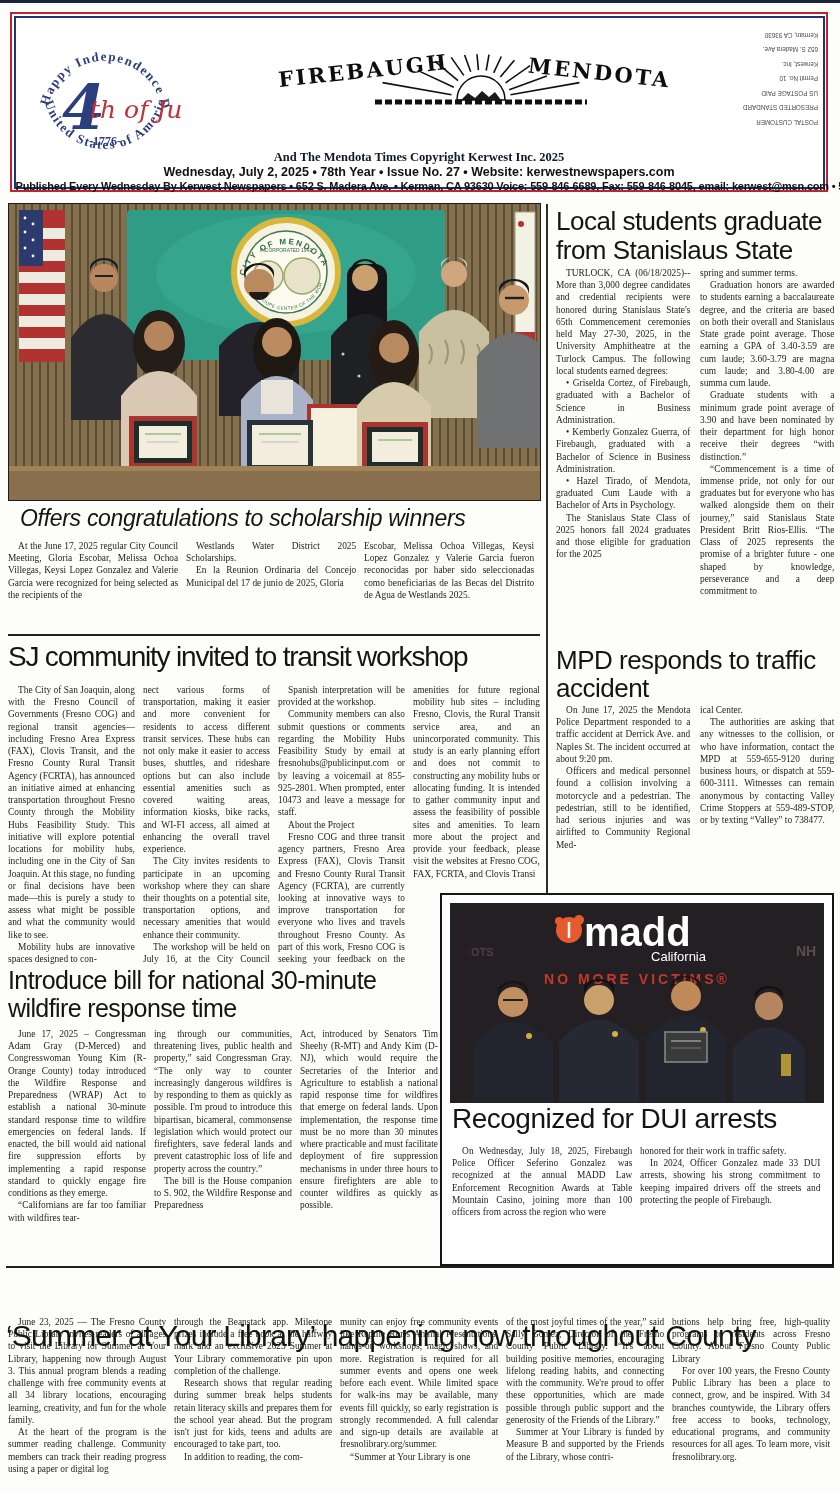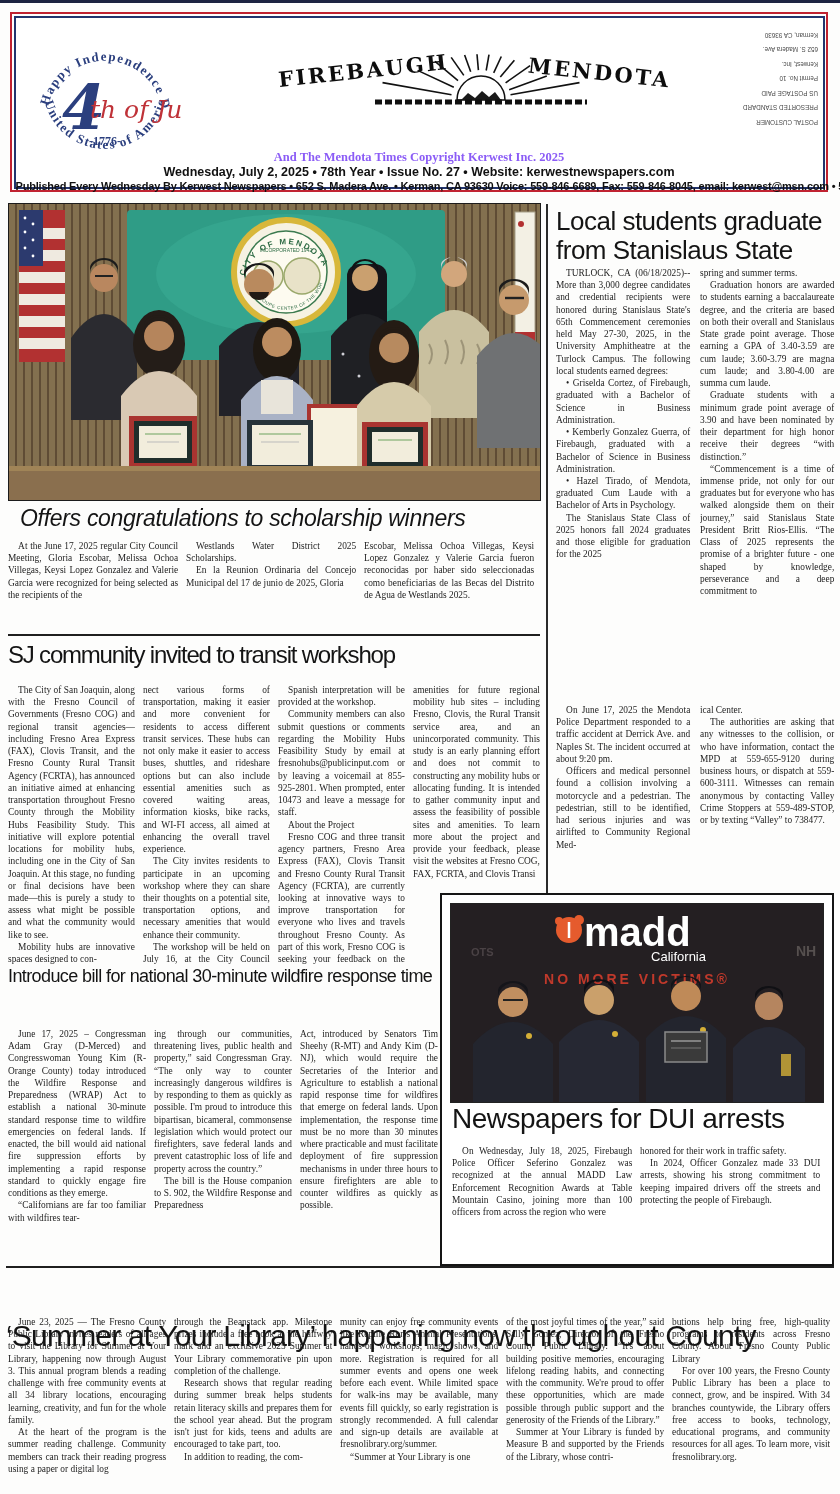--- a/index.html
+++ b/index.html
@@ -19,37 +19,37 @@
   .sunart{position:absolute;left:355px;top:20px;}
   .jtitle{position:absolute;left:155px;top:36px;width:640px;text-align:center;
           font-family:"DejaVu Serif",serif;font-weight:bold;font-size:106px;line-height:1;
           letter-spacing:9px;color:#3c3c3c;-webkit-text-stroke:1.5px #101010;
           filter:drop-shadow(4px 4px 0 #2a2a2a);}
   @supports (-webkit-background-clip: text){
     .jtitle{background:repeating-linear-gradient(135deg,#4b4b4b 0 1px,#ececec 1px 3.4px);
             -webkit-background-clip:text;background-clip:text;color:transparent;}
   }
   .tagline{position:absolute;left:0;top:132px;width:100%;text-align:center;
-           font:bold 12.5px "Liberation Serif",serif;color:#8b5cf6;}
+           font:bold 12.5px "Liberation Serif",serif;color:#0f172a;}
   .dateline{position:absolute;left:0;top:147px;width:100%;text-align:center;
             font:bold 12.5px "Liberation Sans",sans-serif;color:#111;}
   .publine{position:absolute;left:0;top:162px;width:100%;text-align:center;letter-spacing:-0.2px;
            font:bold 11px "Liberation Sans",sans-serif;color:#111;white-space:nowrap;}
   
   .vrule{position:absolute;background:#2b2b2b;}
   .hrule{position:absolute;background:#1f1f1f;}
   .photoframe{position:absolute;border:1.5px solid #1c1c1c;background:#777;}
   .duibox{position:absolute;left:440px;top:893px;width:390px;height:369px;border:2px solid #151515;background:#fff;}
   
   .hl{position:absolute;font-family:Liberation Sans, sans-serif;font-weight:400;color:#141414;}
   .hl-grad{left:556px;top:207px;width:282px;font-size:26px;line-height:1.1;letter-spacing:-0.5px;}
   .hl-mpd{left:556px;top:646px;width:282px;font-size:26px;line-height:1.08;letter-spacing:-0.5px;}
   .hl-sch{left:8px;top:505px;width:532px;font-size:23px;font-style:italic;letter-spacing:-0.3px;margin-left:12px;}
-  .hl-transit{left:8px;top:641px;width:534px;font-size:24px;letter-spacing:-1.2px;white-space:nowrap;}
-  .hl-wild{left:8px;top:966px;width:436px;font-size:18px;line-height:1.12;letter-spacing:-0.6px;}
+  .hl-transit{left:8px;top:641px;width:534px;font-size:28px;letter-spacing:-1.2px;white-space:nowrap;}
+  .hl-wild{left:8px;top:966px;width:436px;font-size:25px;line-height:1.12;letter-spacing:-0.6px;}
   .hl-dui{left:10px;top:208px;width:372px;font-size:28px;letter-spacing:-0.5px;position:absolute;}
   .hl-summer{left:6px;top:1271px;width:830px;font-size:30px;letter-spacing:-0.8px;white-space:nowrap;margin-top:48px;}
   
   .col{position:absolute;overflow:hidden;transform:scaleX(0.92);transform-origin:0 0;
        font-size:10.2px;line-height:1.2;text-align:justify;color:#1c1c1c;}
   .col p{margin:0;text-indent:11px;}
   .col.cont p:first-child{text-indent:0;}
 </style>
 </head>
 <body>
@@ -245,20 +245,21 @@
       <p class="para">• Hazel Tirado, of Mendota, graduated Cum Laude with a Bachelor of Arts in Psychology.</p>
       <p class="para">The Stanislaus State Class of 2025 honors fall 2024 graduates and those eligible for graduation for the 2025</p>
     </div>
   <div class="col cont" style="left:700px;top:267px;width:146px;height:374px;">
       <p class="para">spring and summer terms.</p>
       <p class="para">Graduation honors are awarded to students earning a baccalaureate degree, and the criteria are based on both their overall and Stanislaus State grade point average. Those earning a GPA of 3.40-3.59 are cum laude; 3.60-3.79 are magna cum laude; and 3.80-4.00 are summa cum laude.</p>
       <p class="para">Graduate students with a minimum grade point average of 3.90 and have been nominated by their department for high honor receive their degrees “with distinction.”</p>
       <p class="para">“Commencement is a time of immense pride, not only for our graduates but for everyone who has walked alongside them on their journey,” said Stanislaus State President Britt Rios-Ellis. “The Class of 2025 represents the promise of a brighter future - one shaped by knowledge, perseverance and a deep commitment to</p>
     </div>
 
+  <div class="hl hl-mpd">MPD responds to traffic accident</div>
   <div class="col" style="left:556px;top:704px;width:146px;height:182px;">
       <p class="para">On June 17, 2025 the Mendota Police Department responded to a traffic accident at Derrick Ave. and Naples St.  The incident occurred at about 9:20 pm.</p>
       <p class="para">Officers and medical personnel found a collision involving a motorcycle and a pedestrian.  The pedestrian, still to be identified, had serious injuries and was airlifted to Community Regional Med-</p>
     </div>
   <div class="col cont" style="left:700px;top:704px;width:146px;height:182px;">
       <p class="para">ical Center.</p>
       <p class="para">The authorities are asking that any witnesses to the collision, or who have information, contact the MPD at 559-655-9120 during business hours, or dispatch at 559-600-3111. Witnesses can remain anonymous by contacting Valley Crime Stoppers at 559-489-STOP, or by texting “Valley” to 738477.</p>
     </div>
 
   <div class="hl hl-sch">Offers congratulations to scholarship winners</div>
@@ -341,21 +342,21 @@
             <rect x="214" y="128" width="42" height="30" fill="#3a3a3a" stroke="#8a8a8a" stroke-width="1.5"></rect>
             <line x1="220" y1="137" x2="250" y2="137" stroke="#999" stroke-width="1.5"></line>
             <line x1="220" y1="144" x2="250" y2="144" stroke="#777" stroke-width="1"></line>
           </g>
         <path d="M282,144 Q318,102 354,144 L354,198 282,198 Z" fill="#262833"></path>
           <circle cx="318" cy="102" r="14" fill="#b5855f"></circle>
           <path d="M304,98 a14,14 0 0 1 28,0 l0,-7 a14,9 0 0 0 -28,0 Z" fill="#101014"></path>
           <rect x="330" y="150" width="10" height="22" fill="#d4af37" opacity="0.8"></rect>
       </g>
     </svg>
-    <div class="hl hl-dui">Newspapers for DUI arrests</div>
+    <div class="hl hl-dui">Recognized for DUI arrests</div>
     <div class="col" style="left:10px;top:250px;width:196px;height:112px;">
         <p class="para">On Wednesday, July 18, 2025, Firebaugh Police Officer Seferino Gonzalez was recognized at the annual MADD Law Enforcement Recognition Awards at Table Mountain Casino, joining more than 100 officers from across the region who were</p>
       </div>
     <div class="col cont" style="left:198px;top:250px;width:196px;height:112px;">
         <p class="para">honored for their work in traffic safety.</p>
         <p class="para">In 2024, Officer Gonzalez made 33 DUI arrests, showing his strong commitment to keeping impaired drivers off the streets and protecting the people of Firebaugh.</p>
       </div>
   </div>
 
   <div class="hrule" style="left:6px;top:1266px;width:828px;height:1.5px;"></div>

